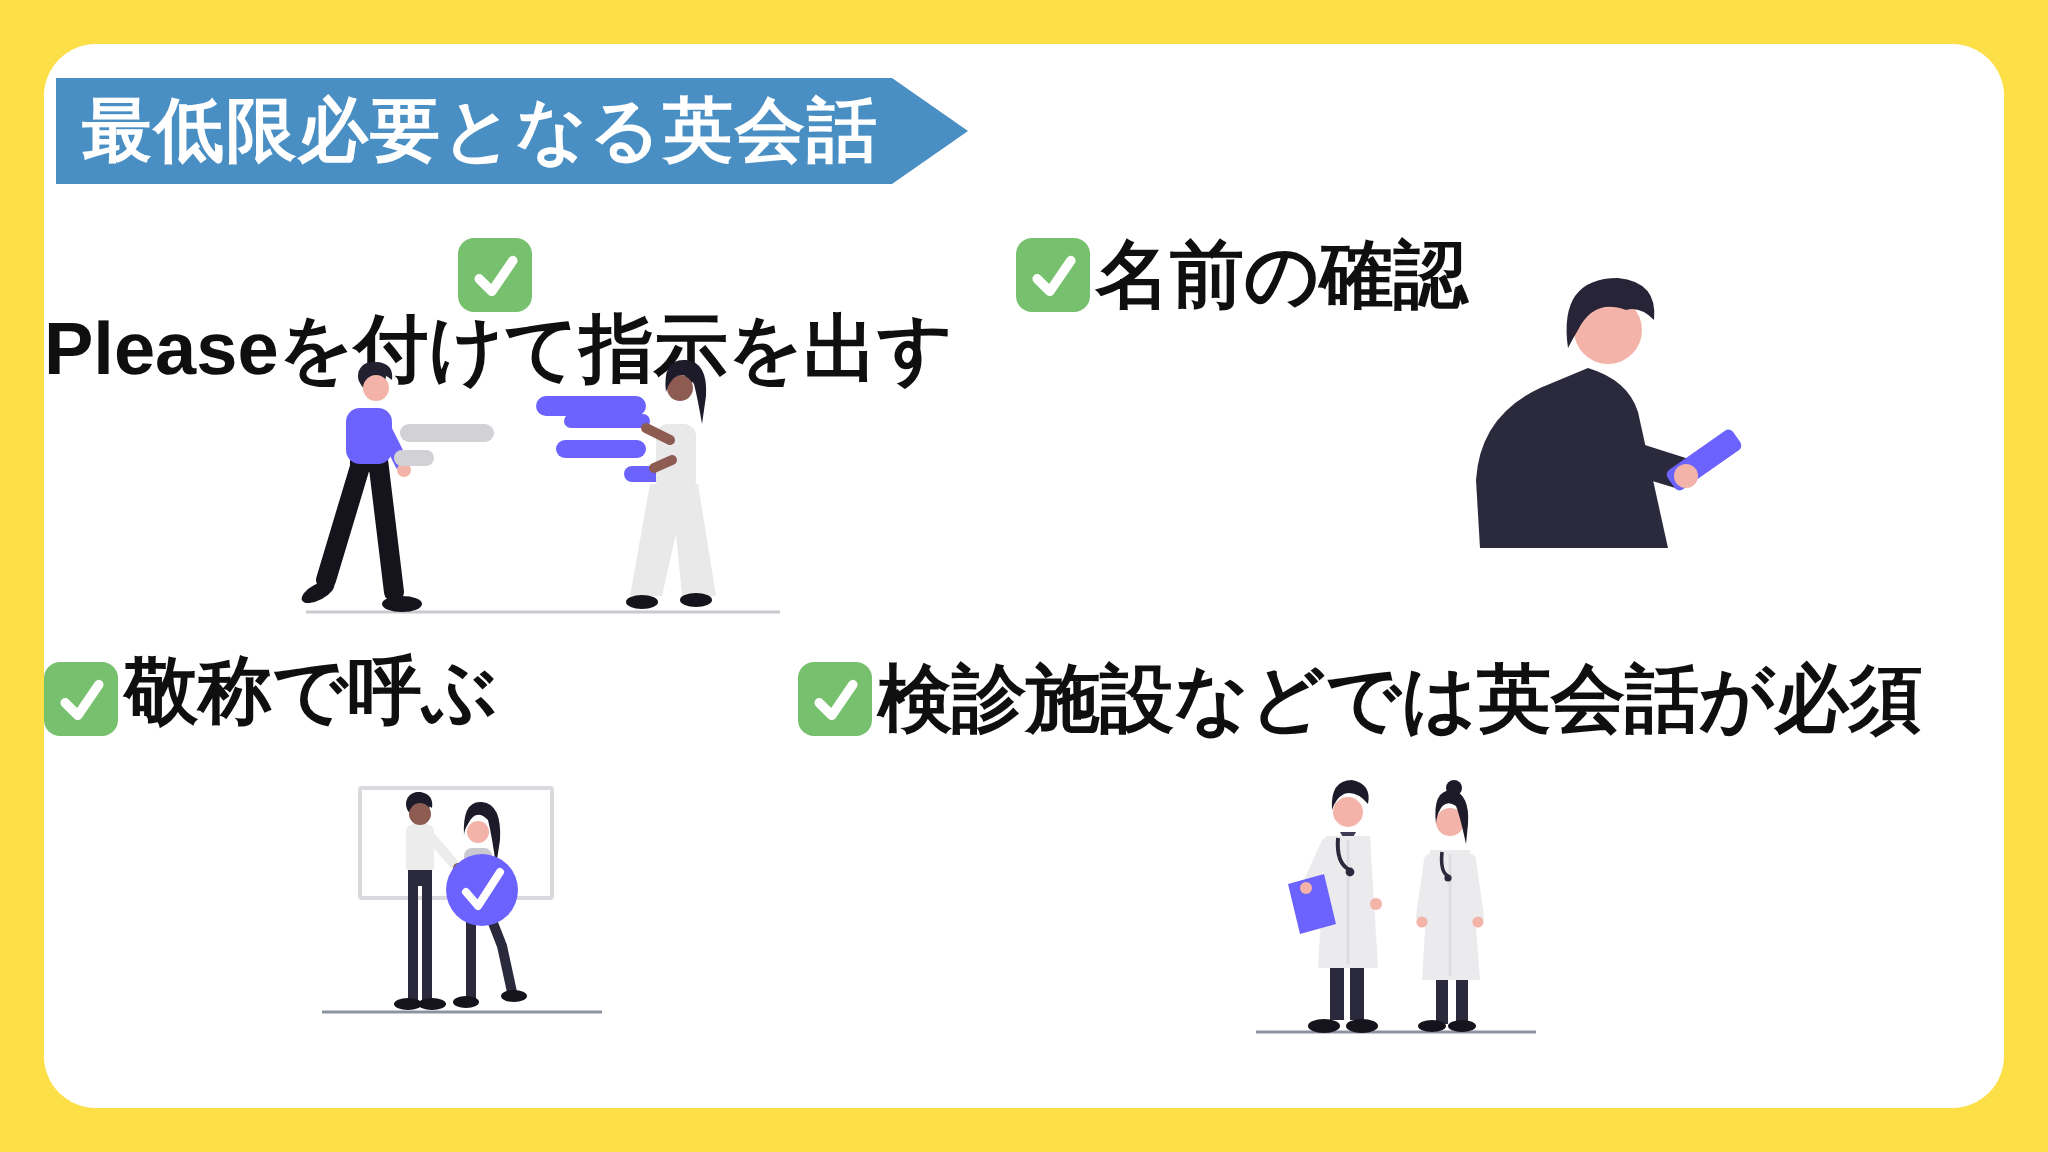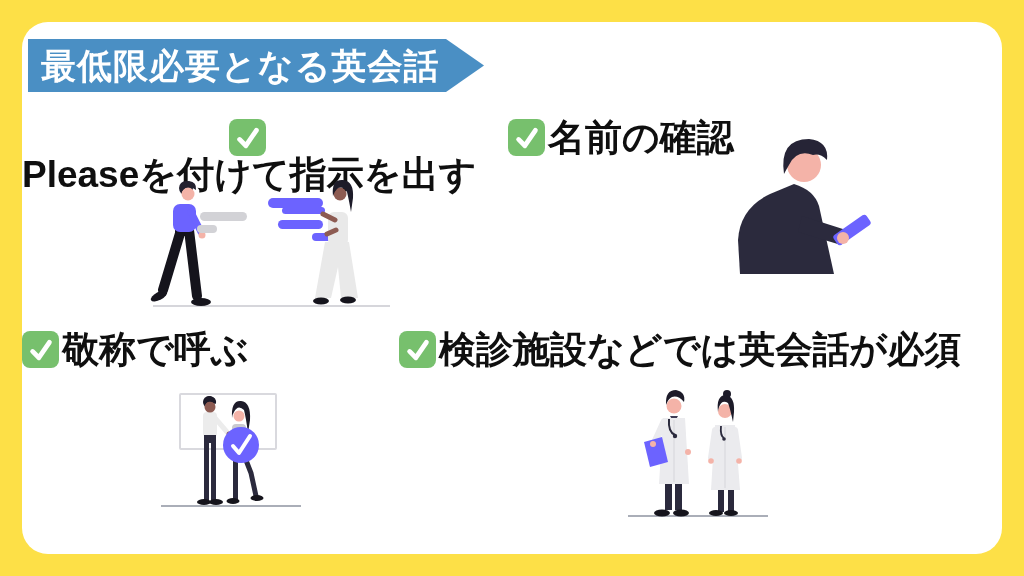--- a/index.html
+++ b/index.html
@@ -26,21 +26,21 @@
   .item{
     position:absolute;display:flex;align-items:center;
     color:#0f0f0f;font-size:37px;font-weight:800;line-height:1;white-space:nowrap;
   }
   .check{
     width:37px;height:37px;min-width:37px;background:#77c06d;border-radius:8px;
     display:flex;align-items:center;justify-content:center;margin-right:3px;
   }
   .item-1{left:22px;top:119px;flex-direction:column;}
   .item-2{left:508px;top:119px;}
-  .item-3{left:22px;top:331px;}
+  .item-3{left:22px;top:331px;font-family:Liberation Mono, monospace;}
   .item-4{left:399px;top:331px;align-items:flex-end;}
   .illus{position:absolute;}
   .illus-conversation{left:135px;top:172px;}
   .illus-phone{left:722px;top:132px;}
   .illus-whiteboard{left:158px;top:388px;}
   .illus-doctors{left:618px;top:380px;}
 </style>
 </head>
 <body>
 

